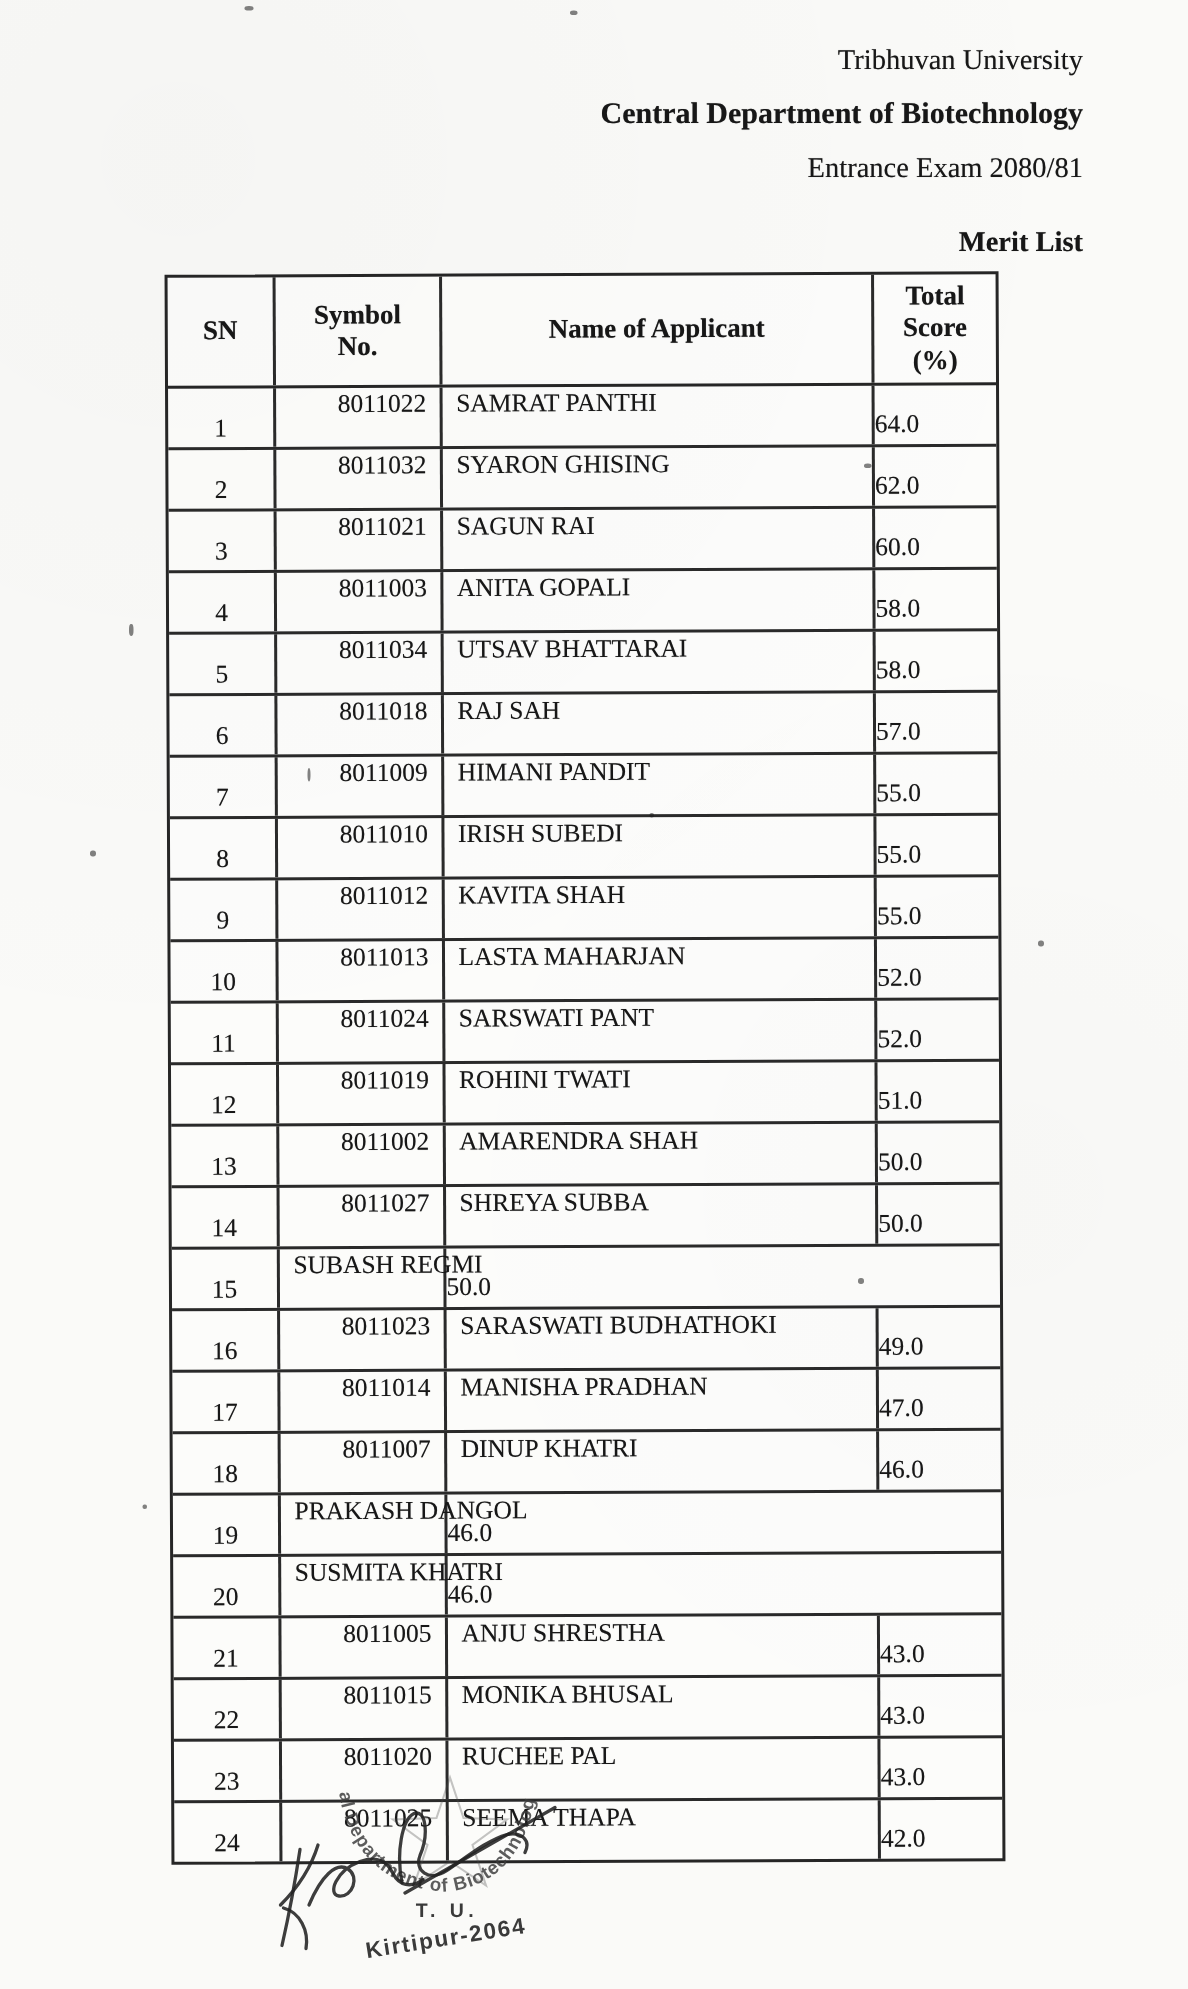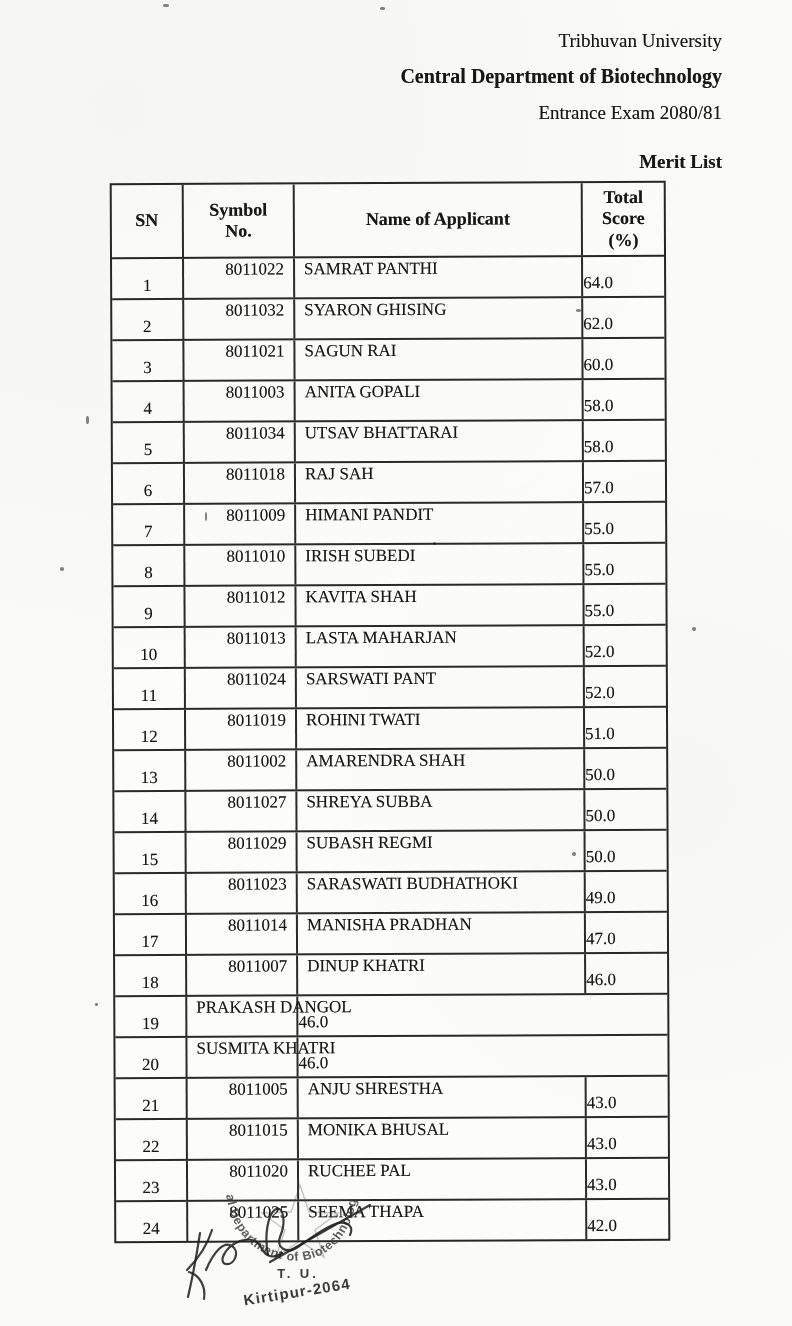--- a/index.html
+++ b/index.html
@@ -291,23 +291,20 @@
         </div>
     <div class="cell c-score">
           <span class="body-text">50.0</span>
         </div>
   </div>
 
   <div class="trow">
     <div class="cell c-sn">
           <span class="body-text">15</span>
         </div>
-    <div class="cell c-symbol">
-          <span class="body-text">8011029</span>
-        </div>
     <div class="cell c-name">
           <span class="body-text">SUBASH REGMI</span>
         </div>
     <div class="cell c-score">
           <span class="body-text">50.0</span>
         </div>
   </div>
 
   <div class="trow">
     <div class="cell c-sn">

